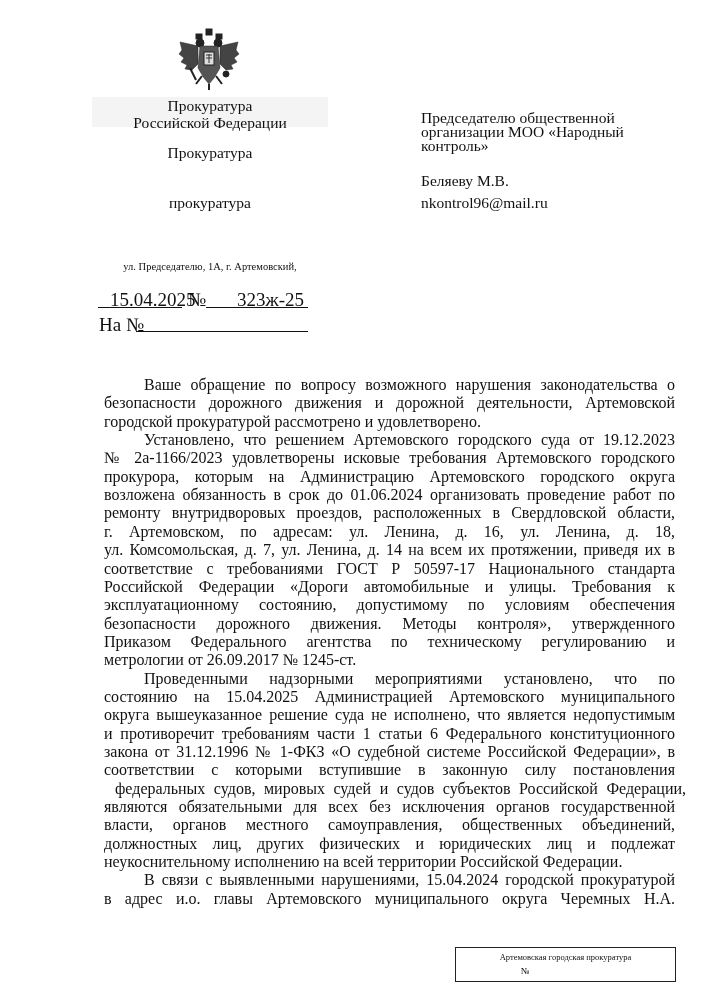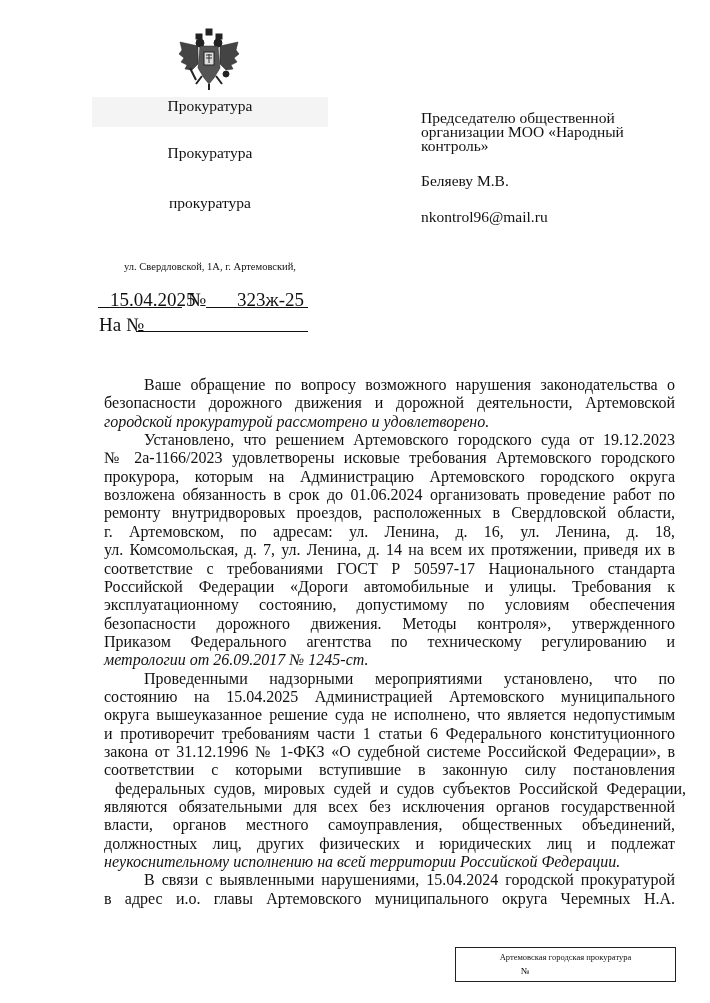--- a/index.html
+++ b/index.html
@@ -12,21 +12,21 @@
   .hdr { position: absolute; left: 92px; width: 236px; text-align: center; font-size: 15.5px; line-height: 17px; }
   .hdr1-bg { position: absolute; left: 92px; top: 97px; width: 236px; height: 30px; background: #f4f4f4; }
   .addr { position: absolute; left: 96px; width: 228px; text-align: center; font-size: 10.5px; line-height: 13px; }
   .regline { position: absolute; font-size: 19px; line-height: 15px; }
   .uline { position: absolute; border-bottom: 1px solid #111; height: 0; }
   .recip { position: absolute; left: 421px; font-size: 15.5px; line-height: 14px; }
   .body-line {
     position: absolute; left: 104px; width: 571px; font-size: 16px; line-height: 18px;
     text-align: justify; text-align-last: justify; white-space: nowrap;
   }
-  .body-line.last { text-align-last: left; font-style: italic; }
+  .body-line.last { text-align-last: left; }
   .body-line.indent { left: 144px; width: 531px; }
   .stamp {
     position: absolute; left: 455px; top: 947px; width: 219px; height: 33px;
     border: 1.5px solid #222; text-align: center; font-size: 8.5px; line-height: 11px;
   }
   .stamp .no { position: absolute; left: 65px; top: 18px; font-size: 9px; }
 </style>
 </head>
 <body>
 
@@ -52,46 +52,47 @@
     <path d="M26 48 L20 56 M40 48 L46 56 M33 56 L33 62" stroke-width="2" fill="none"></path>
 
     <line x1="14" y1="40" x2="20" y2="52" stroke-width="2"></line>
     <circle cx="50" cy="46" r="3"></circle>
   </g>
 </svg>
 
 <div class="hdr1-bg"></div>
 <div class="hdr" style="top:97px;">
   <div>Прокуратура</div>
+  <div>Российской Федерации</div>
 </div>
 <div class="hdr" style="top:144px;">
   <div>Прокуратура</div>
 </div>
 <div class="hdr" style="top:194px;">
   <div>прокуратура</div>
 </div>
 <div class="addr" style="top:260px;">
-  <div>ул. Свердловской, 1А, г. Артемовский,</div>
+  <div>ул. Председателю, 1А, г. Артемовский,</div>
 </div>
 
 <span class="regline" style="left:110px; top:292px;">15.04.2025</span>
 <div class="uline" style="left:98px; top:307px; width:84px;"></div>
 <span class="regline" style="left:188px; top:292px;">№</span>
 <span class="regline" style="left:237px; top:292px;">323ж-25</span>
 <div class="uline" style="left:206px; top:307px; width:102px;"></div>
 <span class="regline" style="left:99px; top:317px;">На №</span>
 <div class="uline" style="left:136px; top:331px; width:172px;"></div>
 
 <div class="recip" style="top:111px;">
   <div>Председателю общественной</div>
   <div>организации МОО «Народный</div>
   <div>контроль»</div>
 </div>
 <div class="recip" style="top:174px;">Беляеву М.В.</div>
-<div class="recip" style="top:210px;">nkontrol96@mail.ru</div>
+<div class="recip" style="top:196px;">nkontrol96@mail.ru</div>
 
 <div id="body-container">
     <div class="body-line indent" style="top: 376px;">Ваше обращение по вопросу возможного нарушения законодательства о</div>
     <div class="body-line" style="top: 394.35px;">безопасности дорожного движения и дорожной деятельности, Артемовской</div>
     <div class="body-line last" style="top: 412.7px;">городской прокуратурой рассмотрено и удовлетворено.</div>
     <div class="body-line indent" style="top: 431.05px;">Установлено, что решением Артемовского городского суда от 19.12.2023</div>
     <div class="body-line" style="top: 449.4px;">№ 2а-1166/2023 удовлетворены исковые требования Артемовского городского</div>
     <div class="body-line" style="top: 467.75px;">прокурора, которым на Администрацию Артемовского городского округа</div>
     <div class="body-line" style="top: 486.1px;">возложена обязанность в срок до 01.06.2024 организовать проведение работ по</div>
     <div class="body-line" style="top: 504.45px;">ремонту внутридворовых проездов, расположенных в Свердловской области,</div>

